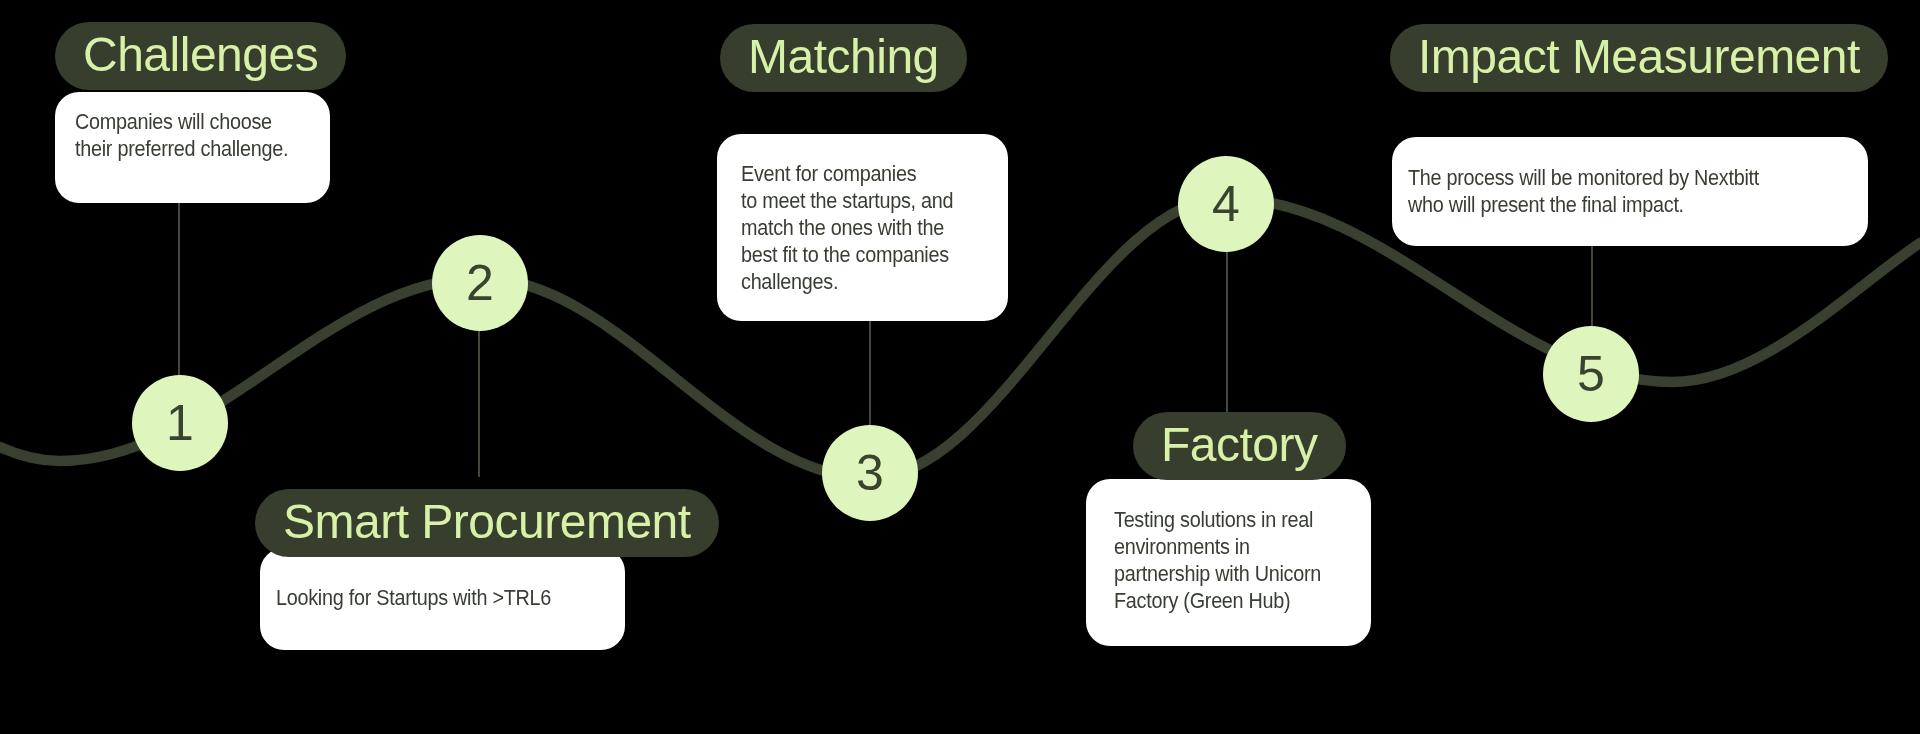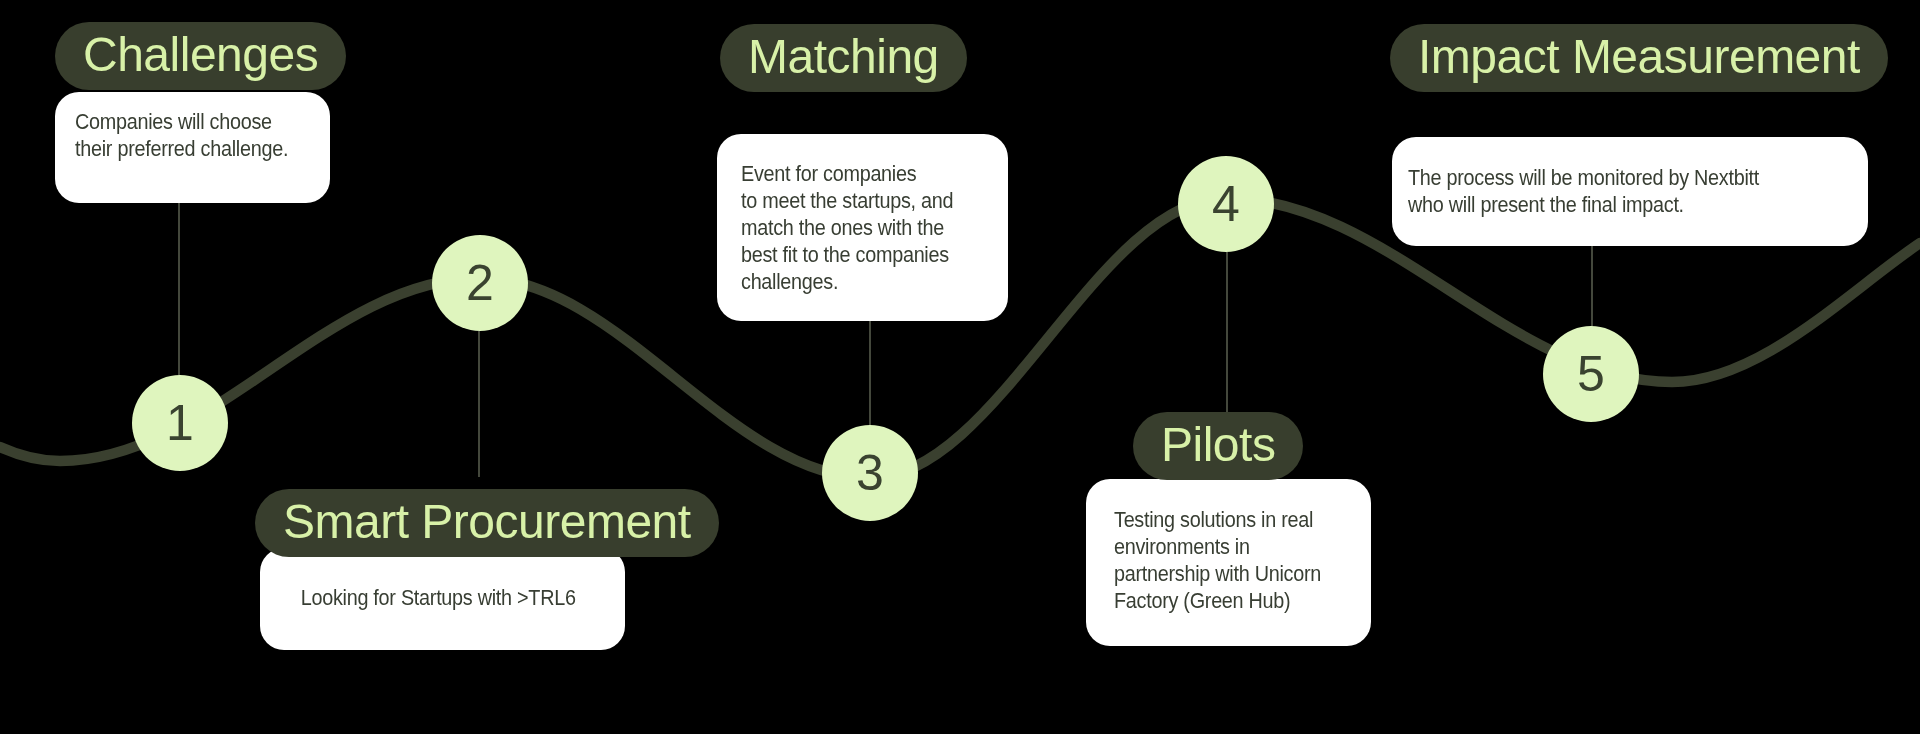--- a/index.html
+++ b/index.html
@@ -79,21 +79,21 @@
   }
   
   .s1-badge  { left: 55px;   top: 22px; }
   .s1-card   { left: 55px;   top: 92px;  width: 275px; height: 111px; padding: 16px 20px; }
   .s1-conn   { left: 178px;  top: 203px; height: 174px; }
   .s1-circle { left: 132px;  top: 375px; }
   
   .s2-circle { left: 432px;  top: 235px; }
   .s2-conn   { left: 478px;  top: 331px; height: 146px; }
   .s2-badge  { left: 255px;  top: 477px; margin-top: 12px; }
-  .s2-card   { left: 260px;  top: 548px; width: 365px; height: 102px; padding: 36px 16px; text-align: right; }
+  .s2-card   { left: 260px;  top: 548px; width: 365px; height: 102px; padding: 36px 16px; }
   
   .s3-badge  { left: 720px;  top: 24px; }
   .s3-card   { left: 717px;  top: 95px;  width: 291px; height: 187px; padding: 26px 24px; margin-top: 39px; }
   .s3-conn   { left: 869px;  top: 282px; height: 144px; }
   .s3-circle { left: 822px;  top: 425px; }
   
   .s4-circle { left: 1178px; top: 156px; }
   .s4-conn   { left: 1226px; top: 252px; height: 161px; }
   .s4-badge  { left: 1133px; top: 412px; }
   .s4-card   { left: 1086px; top: 479px; width: 285px; height: 167px; padding: 27px 28px; }
@@ -161,21 +161,21 @@
       <span>3</span>
     </div>
   </section>
 
   <section>
     <div class="circle s4-circle">
       <span>4</span>
     </div>
     <div class="connector s4-conn"></div>
     <div class="badge s4-badge">
-      <span>Pilots</span>
+      <span>Factory</span>
     </div>
     <div class="card s4-card">
       <div class="card-text">
           <div>Testing solutions in real</div>
           <div>environments in</div>
           <div>partnership with Unicorn</div>
           <div>Factory (Green Hub)</div>
         </div>
     </div>
   </section>

